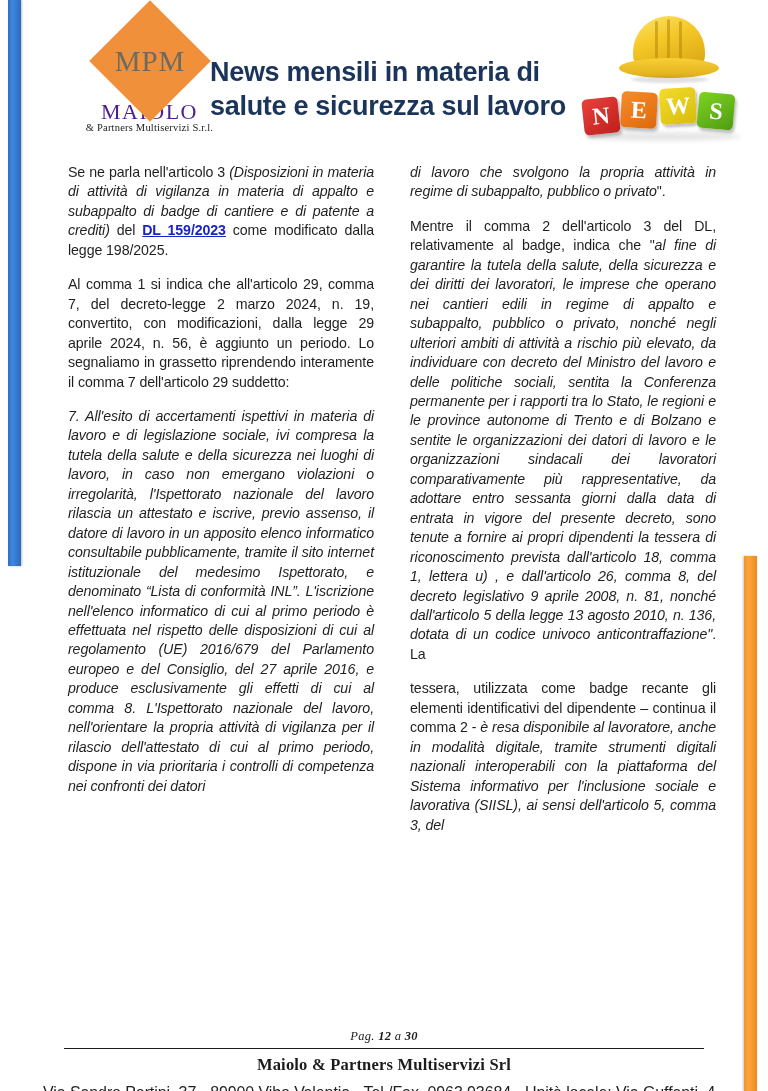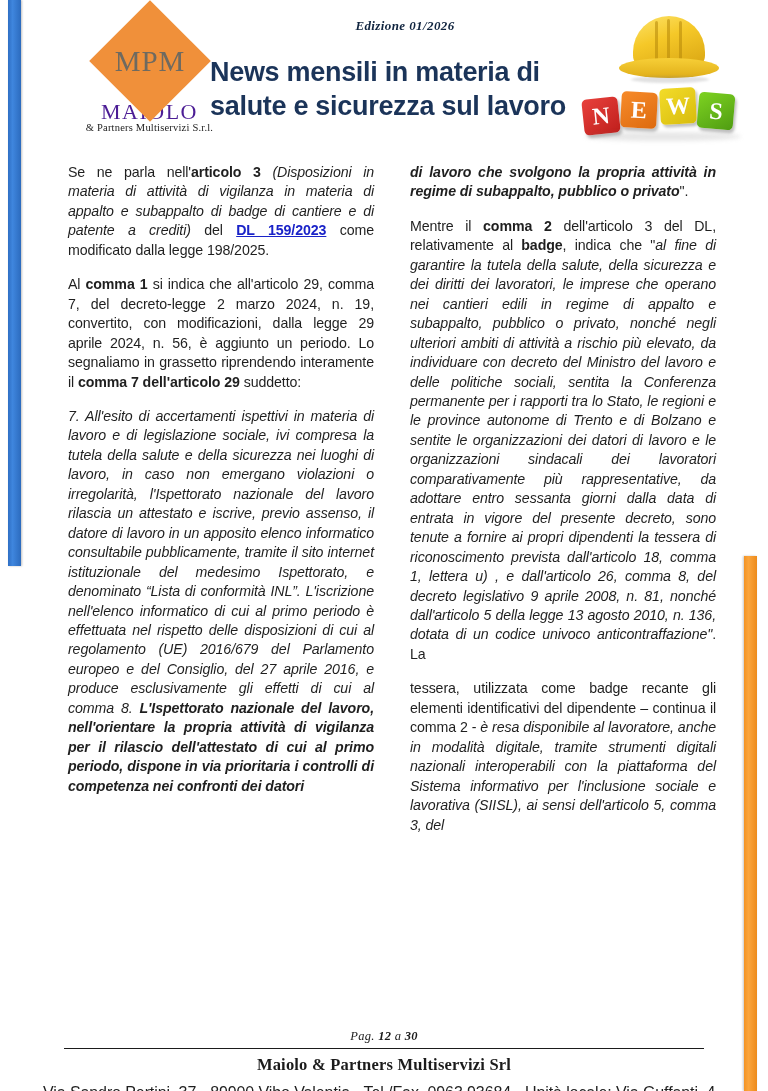--- a/index.html
+++ b/index.html
@@ -225,21 +225,21 @@
   .col p {
     margin: 0 0 15px 0;
     font-family: "Liberation Sans", sans-serif;
     font-size: 14.2px;
     line-height: 1.37;
     text-align: justify;
     color: #1f1f1f;
     letter-spacing: -0.1px;
   }
   .col p.it { font-style: italic; }
-  b { font-weight: bold; }
+  b { font-weight: normal; }
   .lnk {
     color: #1a23c8;
     font-weight: bold;
     text-decoration: underline;
   }
 
   
   .footer {
     position: absolute;
     left: 0;
@@ -288,21 +288,20 @@
 <div class="header">
 
   <div class="logo-block">
     <div class="logo-diamond">
       <div class="logo-diamond-text">MPM</div>
     </div>
     <div class="logo-name">MAIOLO</div>
     <div class="logo-sub">&amp; Partners Multiservizi S.r.l.</div>
   </div>
 
-  <div class="edition">Edizione 01/2026</div>
 
   <div class="headline">News mensili in materia di salute e sicurezza sul lavoro</div>
 
   <div class="art-block">
     <div class="hardhat">
       <div class="dome"></div>
       <div class="ridge r1"></div>
       <div class="ridge r2"></div>
       <div class="ridge r3"></div>
       <div class="brim"></div>

